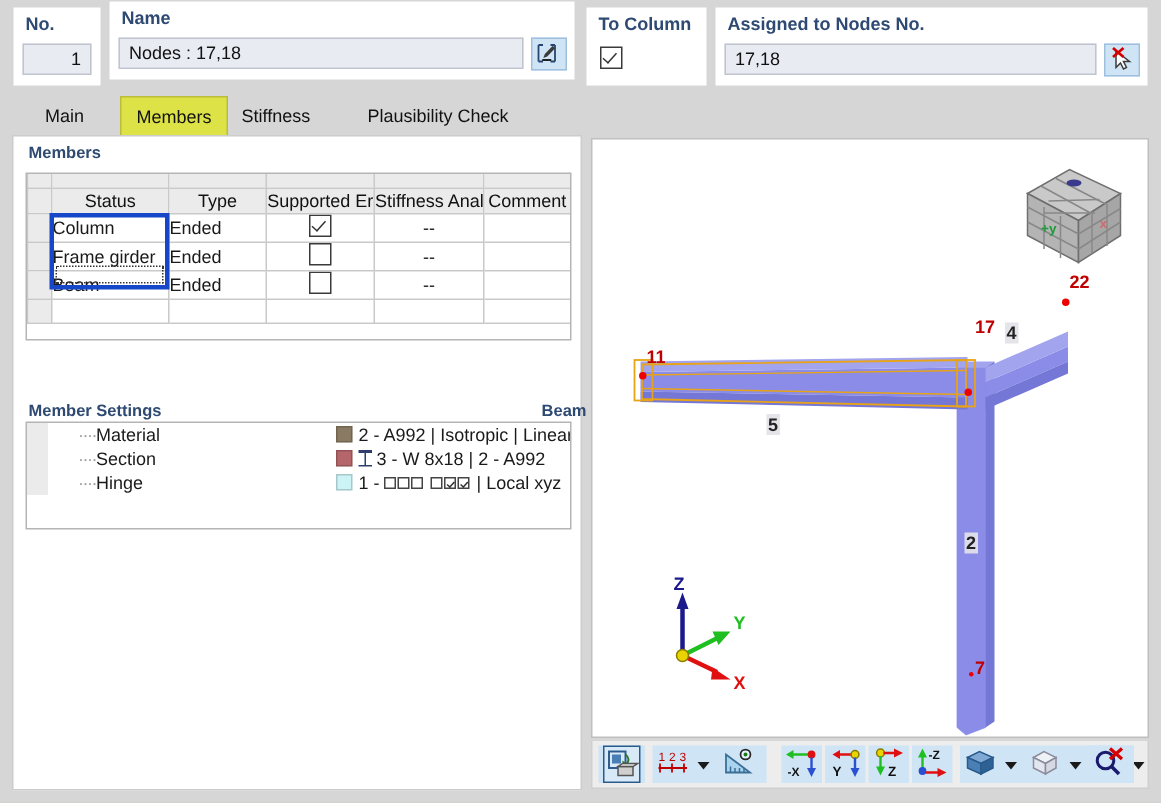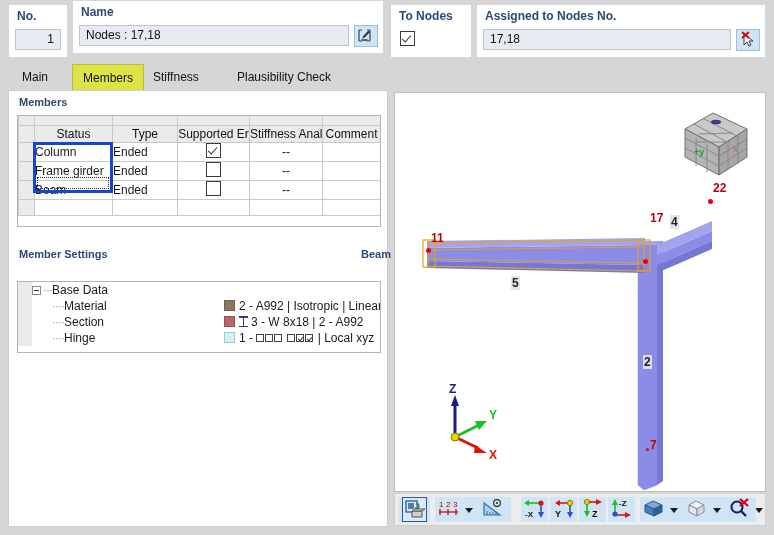--- a/index.html
+++ b/index.html
@@ -77,21 +77,21 @@
     position: absolute;
     left: 3px; top: 1px;
     width: 4px; height: 8px;
     border: solid #333;
     border-width: 0 1.6px 1.6px 0;
     transform: rotate(42deg);
   }
 
   
   .tabstrip {
-    position: absolute; left: 8px; top: 64px;
+    position: absolute; left: 16px; top: 64px;
     width: 758px; height: 26px;
   }
   .tabstrip-bg {
     position: absolute; left: 0; top: 0;
     width: 325px; height: 26px;
     background: #d6d6d6;
   }
   .tab {
     position: absolute; top: 0;
     height: 26px;
@@ -371,21 +371,21 @@
         <svg width="22" height="20" viewBox="0 0 22 20">
           <path d="M4 4 h3 M4 4 v11 M4 15 h3" stroke="#274472" stroke-width="1.2" fill="none"></path>
           <path d="M15 4 h-3 M15 4 v11 M15 15 h-3" stroke="#274472" stroke-width="1.2" fill="none"></path>
           <path d="M13.5 4.5 L8.2 10 l-1 2.6 2.6-1 5.3-5.5 z" fill="#3c3c3c"></path>
           <path d="M6.5 14 h6" stroke="#222" stroke-width="1.3"></path>
         </svg>
       </div>
     </div>
 
     <div class="fieldbox" id="box-design">
-      <div class="field-label">To Nodes</div>
+      <div class="field-label">To Column</div>
       <div style="position:absolute;left:9px;top:26px;" class="chk-box checked"></div>
     </div>
 
     <div class="fieldbox" id="box-nodes">
       <div class="field-label">Assigned to Nodes No.</div>
       <div class="field-input" style="position:absolute;left:6px;top:24px;width:248px;">17,18</div>
       <div class="icon-btn" style="left:259px;top:24px;width:24px;height:22px;">
         <svg width="22" height="20" viewBox="0 0 22 20">
           <path d="M7 4 L7 15 L10 12 L12 16 L14 15 L12 11 L16 11 Z" fill="#ffffff" stroke="#3b3b3b" stroke-width="1"></path>
           <path d="M5 2 L12 8 M12 2 L5 8" stroke="#d40000" stroke-width="1.8"></path>
@@ -475,42 +475,34 @@
           <td></td>
           <td></td>
         </tr>
       </tbody>
         </table>
 
       <div class="sel-box" style="left:15px;top:26px;width:80px;height:51px;"></div>
       <div class="focus-box" style="left:19px;top:61px;width:72px;height:12px;"></div>
     </div>
 
-    <div class="group-header" style="position:absolute;left:0;top:152px;width:380px;">
+    <div class="group-header" style="position:absolute;left:0;top:172px;width:380px;">
       <span>Member Settings</span>
       <span class="right-lbl">Beam</span>
     </div>
 
     <div class="settings-wrap">
       <table class="tree">
         <colgroup>
           <col style="width:14px">
             <col style="width:178px">
             <col style="width:14px">
             <col style="width:156px">
         </colgroup>
         <tbody>
-            <tr>
-          <td class="gutter"></td>
-          <td class="treelbl">
-            <span class="expander"></span><span class="dash-lead">···</span><span>Base Data</span>
-          </td>
-          <td class="midgap"></td>
-          <td class="valcell"></td>
-        </tr>
 
         <tr>
           <td class="gutter"></td>
           <td class="treelbl" style="padding-left:20px;">
             <span class="dash-lead">····</span><span>Material</span>
           </td>
           <td class="midgap"></td>
           <td class="valcell">
             <span class="swatch" style="background:#8a7a63;"></span><span>2 - A992 | Isotropic | Linear ...</span>
           </td>

